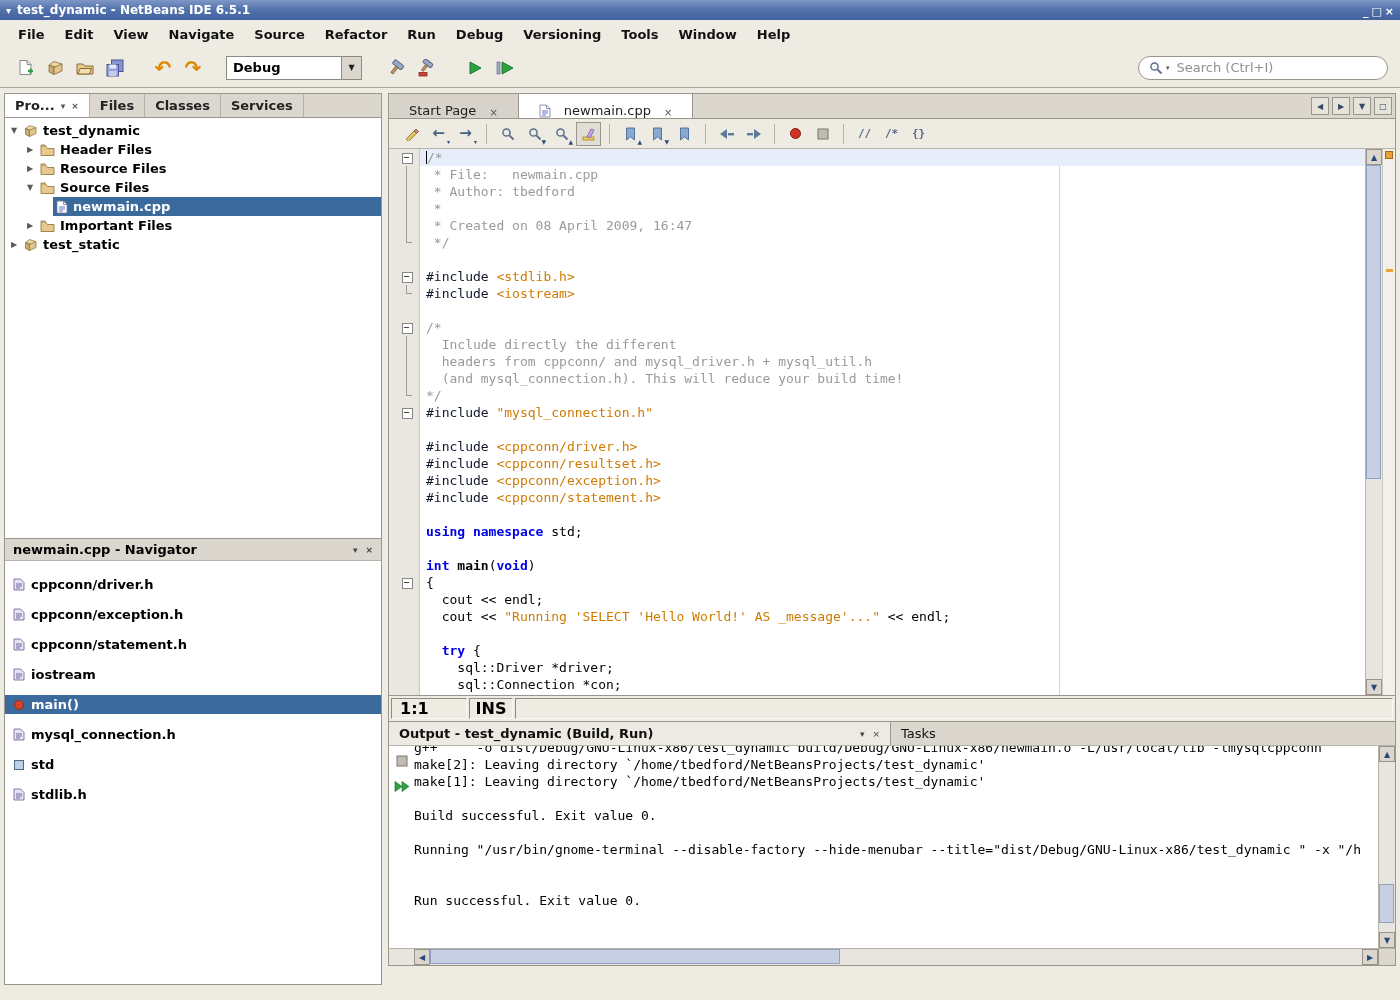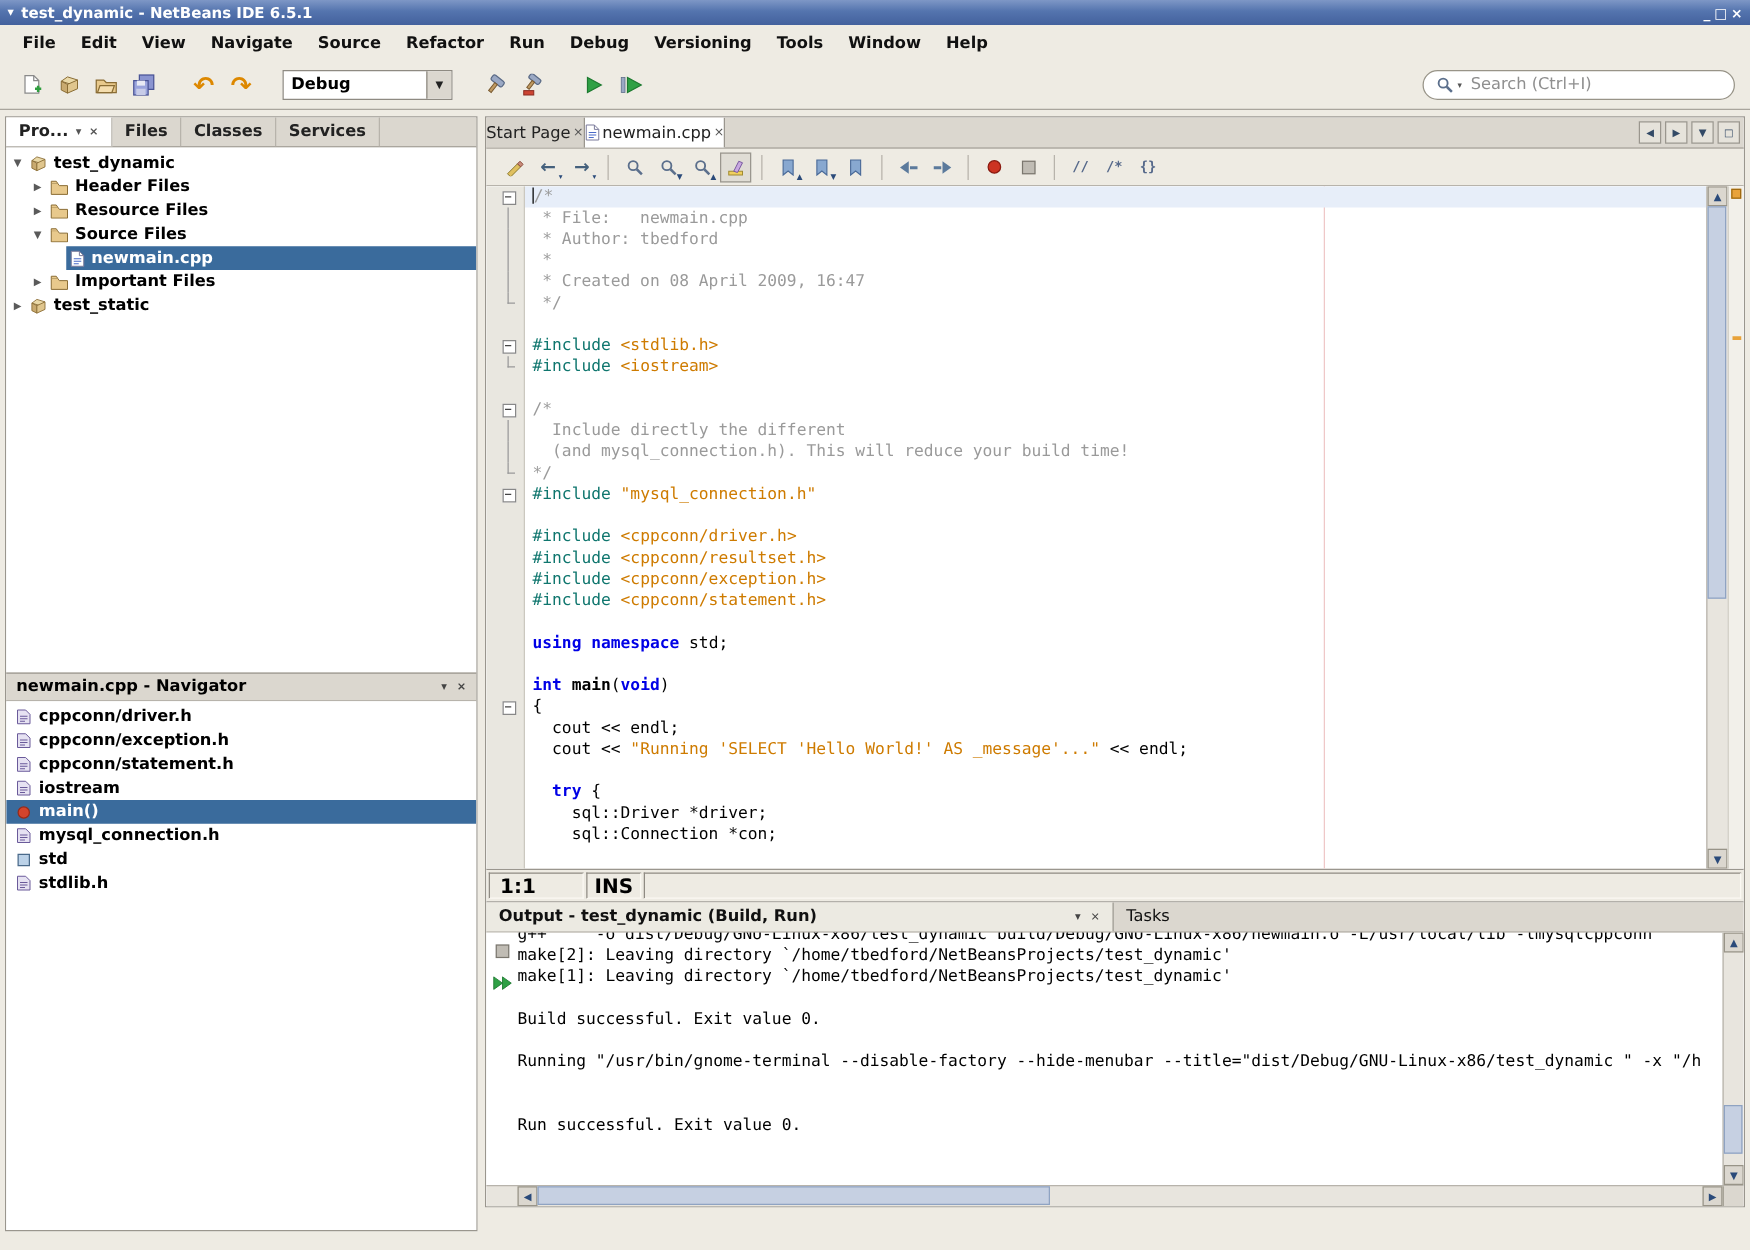--- a/index.html
+++ b/index.html
@@ -38,49 +38,49 @@
 .tree{height:420px;flex:none;background:#fff;padding-top:3px;overflow:hidden;font-weight:bold;}
 .tree-row{height:19px;display:flex;align-items:center;}
 .expander{width:14px;flex:none;font-size:8px;color:#5a5a5a;text-align:center;}
 .sel-region{flex:1;height:100%;display:flex;align-items:center;gap:5px;padding-left:3px;}
 .sel-region.selected{background:#3a6b9c;color:#fff;}
 .icon{display:inline-flex;align-items:center;flex:none;}
 .nav-header{height:23px;flex:none;background:#dbd7cf;border-top:1px solid #9a968e;border-bottom:1px solid #b7b3ab;display:flex;align-items:center;padding:0 8px;font-weight:bold;}
 .nh-btns{margin-left:auto;display:flex;gap:8px;}
 .nh-btn{font-size:9px;color:#444;}
 .nav-list{flex:1;background:#fff;padding-top:3px;font-weight:bold;overflow:hidden;}
-.nav-row{height:19px;display:flex;align-items:center;gap:6px;padding-left:8px;}
+.nav-row{height:19px;display:flex;align-items:center;gap:6px;padding-left:8px;margin-top:11px;}
 .nav-row.selected{background:#3a6b9c;color:#fff;}
 
 .right{flex:1;height:892px;display:flex;flex-direction:column;}
 .right-panel{flex:1;border:1px solid #9a968e;display:flex;flex-direction:column;background:#fff;overflow:hidden;}
 .right-filler{height:19px;flex:none;background:#eeebe3;}
 .editor-tabs{height:25px;flex:none;background:#dbd7cf;display:flex;align-items:stretch;border-bottom:1px solid #9a968e;}
-.etab{display:flex;align-items:center;gap:2px;padding:0 0;border-right:1px solid #9a968e;background:#d7d3cb;color:#222;}
+.etab{display:flex;align-items:flex-end;gap:13px;padding:0 20px;border-right:1px solid #9a968e;background:#d7d3cb;color:#222;}
 .etab.active{background:#fff;}
 .tab-close{font-size:10px;color:#555;}
 .tab-btns{margin-left:auto;display:flex;align-items:center;gap:3px;padding-right:3px;}
 .tab-btn{width:18px;height:18px;background:#e6e3db;border:1px solid #9a968e;font-size:8px;color:#334a66;display:flex;align-items:center;justify-content:center;}
 .editor-toolbar{height:30px;flex:none;background:#eeebe3;border-bottom:1px solid #b7b3ab;display:flex;align-items:center;padding:0 10px;gap:2px;}
 .et-btn{width:25px;height:24px;position:relative;display:flex;align-items:center;justify-content:center;}
 .et-btn.pressed{border:1px solid #9a968e;background:#e0ddd5;}
 .mini{position:absolute;right:1px;bottom:1px;font-size:6px;color:#2a4a7a;}
 .et-sep{width:1px;height:20px;background:#b7b3ab;margin:0 6px;}
 
 .editor-body{flex:1;display:flex;overflow:hidden;background:#fff;}
 .code-area{flex:1;position:relative;overflow:hidden;font-family:"DejaVu Sans Mono",monospace;font-size:13px;}
 .code-area::before{content:"";position:absolute;left:0;top:0;bottom:0;width:30px;background:#e9e7e0;border-right:1px solid #cbc8bf;}
 .margin-line{position:absolute;left:670px;top:0;bottom:0;width:1px;background:#efc8c8;}
 .line{display:flex;height:17px;line-height:17px;position:relative;}
 .fold-cell{width:31px;flex:none;position:relative;}
 .line-text{flex:1;white-space:pre;padding-left:6px;color:#000;}
 .line.current .line-text{background:#e7eef9;}
 .caret{display:inline-block;width:1px;height:13px;background:#000;vertical-align:-2px;}
 .tok-com{color:#9a9a9a;}
-.tok-dir{color:#0f766e;text-align:right;}
+.tok-dir{color:#0f172a;text-align:right;}
 .tok-str{color:#ce7b00;}
 .tok-kw{color:#0000e6;font-weight:bold;}
 .tok-pln{color:#000;}
 .tok-bold{color:#000;font-weight:bold;}
 .f-start::before{content:"";position:absolute;left:13px;top:4px;width:9px;height:9px;background:#fff;border:1px solid #888;}
 .f-start::after{content:"";position:absolute;left:15px;top:8px;width:5px;height:1px;background:#444;}
 .f-mid::before{content:"";position:absolute;left:17px;top:0;bottom:0;width:1px;background:#999;}
 .f-end::before{content:"";position:absolute;left:17px;top:0;height:9px;width:1px;background:#999;}
 .f-end::after{content:"";position:absolute;left:17px;top:8px;width:6px;height:1px;background:#999;}
 
@@ -592,20 +592,24 @@
                 <div class="line">
                   <span class="fold-cell f-start"></span>
                   <span class="line-text"><span class="tok-com">/*</span></span>
                 </div>
                 <div class="line">
                   <span class="fold-cell f-mid"></span>
                   <span class="line-text"><span class="tok-com">  Include directly the different</span></span>
                 </div>
                 <div class="line">
                   <span class="fold-cell f-mid"></span>
+                  <span class="line-text"><span class="tok-com">  headers from cppconn/ and mysql_driver.h + mysql_util.h</span></span>
+                </div>
+                <div class="line">
+                  <span class="fold-cell f-mid"></span>
                   <span class="line-text"><span class="tok-com">  (and mysql_connection.h). This will reduce your build time!</span></span>
                 </div>
                 <div class="line">
                   <span class="fold-cell f-end"></span>
                   <span class="line-text"><span class="tok-com">*/</span></span>
                 </div>
                 <div class="line">
                   <span class="fold-cell f-start"></span>
                   <span class="line-text"><span class="tok-dir">#include </span><span class="tok-str">"mysql_connection.h"</span></span>
                 </div>

